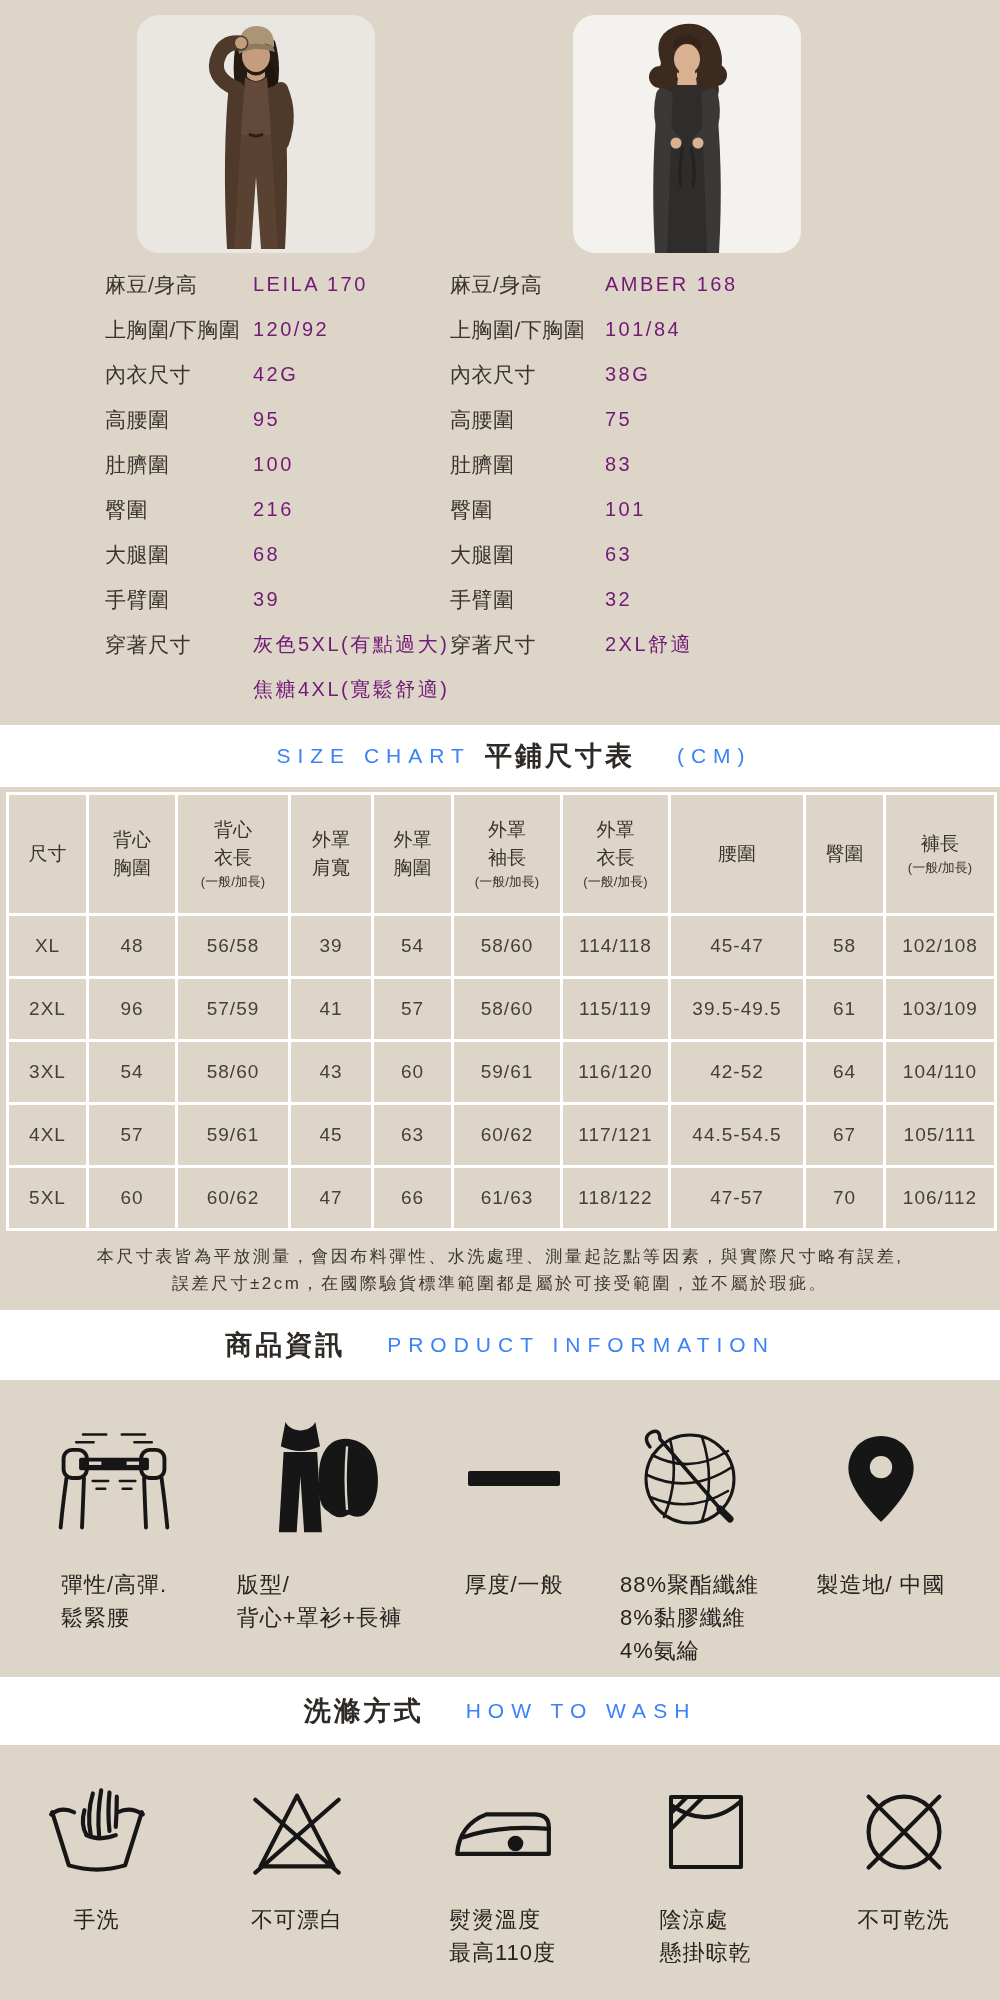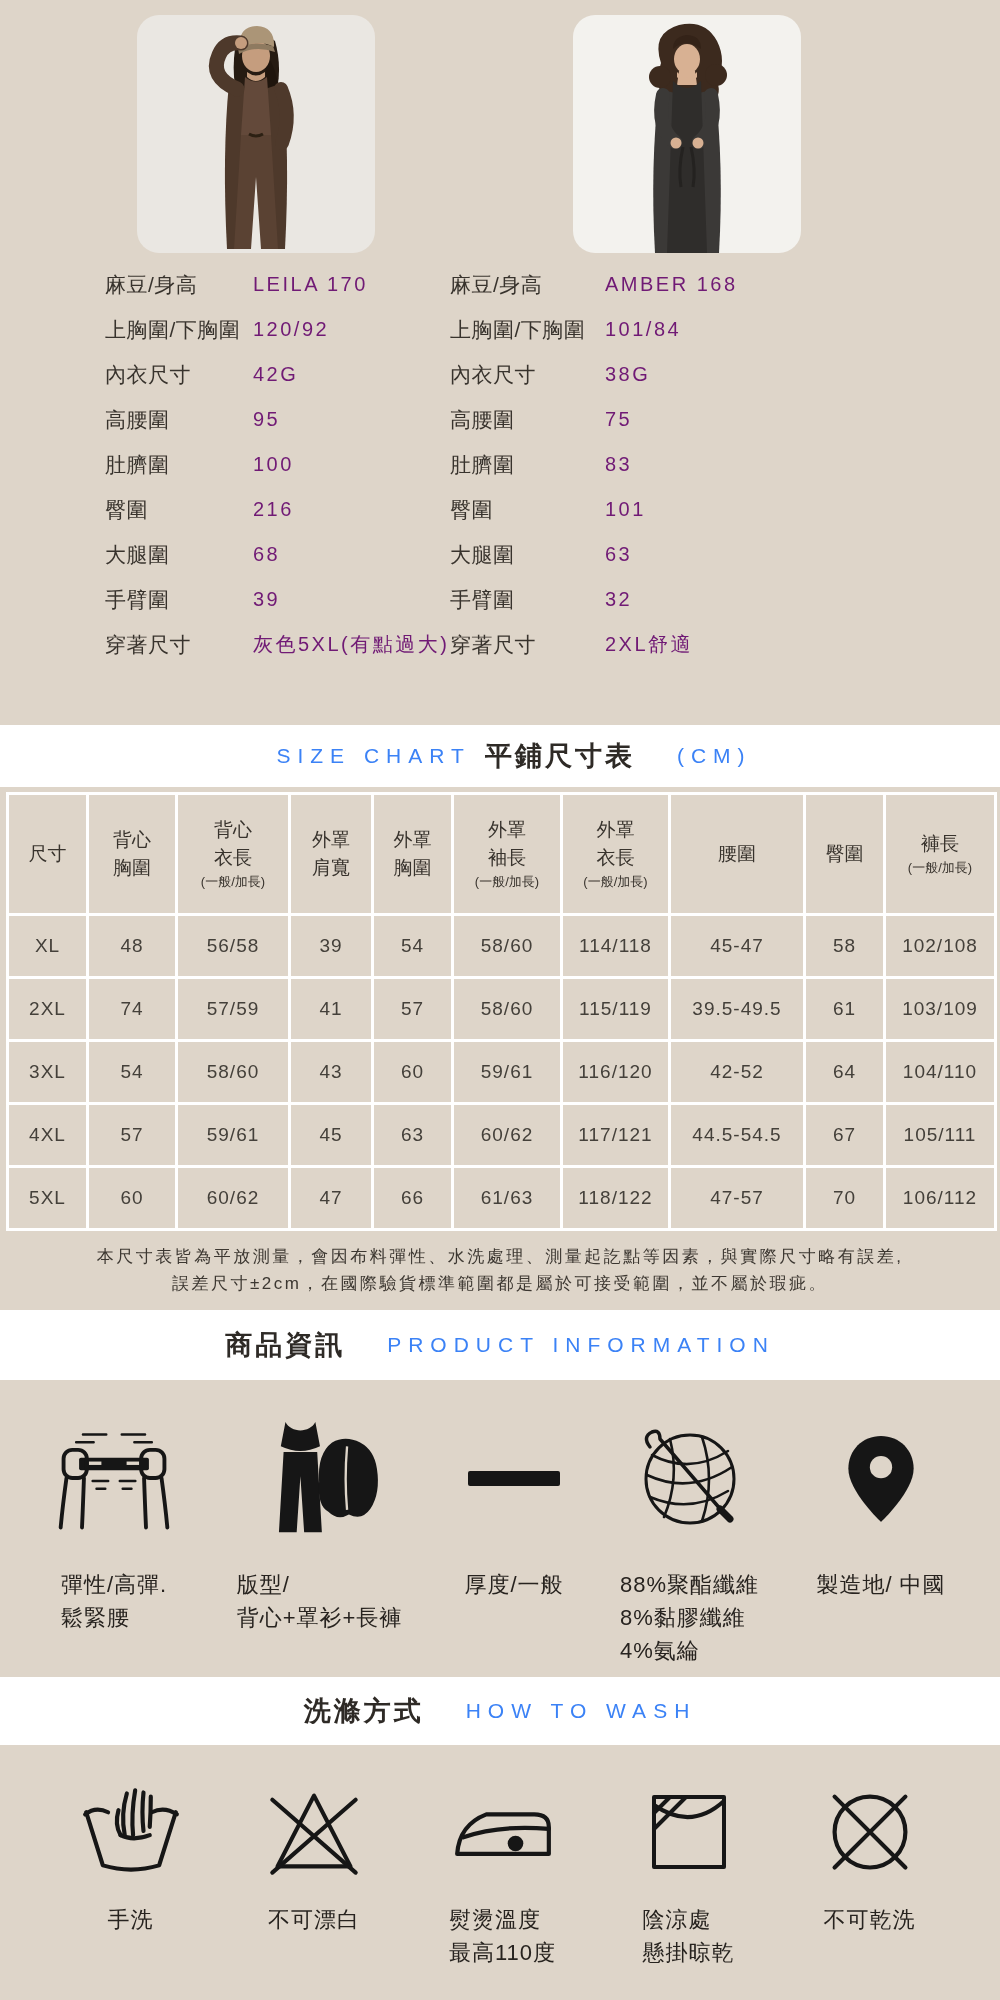--- a/index.html
+++ b/index.html
@@ -37,21 +37,21 @@
   #size-table td{height:60px;font-size:19px;font-weight:300;letter-spacing:1px;color:#44403a;}
   #size-table th span{display:block;}
   #size-table th span:empty{display:none;}
   #size-table th .sub{font-size:13px;font-weight:400;letter-spacing:0;margin-top:2px;}
 
   .note{position:absolute;top:456px;left:0;width:1000px;text-align:center;
         font-size:17px;letter-spacing:2.5px;line-height:27px;color:#3c3731;font-weight:500;}
 
   .items{position:absolute;left:0;width:1000px;display:flex;justify-content:space-between;box-sizing:border-box;align-items:flex-start;}
   #product-items{top:18px;padding:0 28px;}
-  #wash-items{top:22px;padding:0 48px;}
+  #wash-items{top:22px;padding:0 14px;}
   .item{display:flex;flex-direction:column;align-items:center;}
   .icon-box{display:flex;align-items:center;justify-content:center;}
   .p-iconbox{height:162px;}
   .w-iconbox{height:128px;}
   .item-label{text-align:left;font-size:22px;font-weight:500;line-height:1.5;letter-spacing:1px;color:#27231f;margin-top:8px;}
   .item-label span{display:block;white-space:nowrap;}
   .item-label span:empty{display:none;}
 
   svg .ln{stroke:#161616;stroke-width:4;fill:none;stroke-linecap:round;stroke-linejoin:round;}
   svg .thin{stroke:#161616;stroke-width:2.6;fill:none;stroke-linecap:round;}
@@ -135,20 +135,23 @@
           <span class="m-value">68</span>
         </div>
       <div class="m-row">
           <span class="m-label">手臂圍</span>
           <span class="m-value">39</span>
         </div>
       <div class="m-row">
           <span class="m-label">穿著尺寸</span>
           <span class="m-value">灰色5XL(有點過大)</span>
         </div>
+      <div class="m-row m-extra">
+          <span class="m-value">焦糖4XL(寬鬆舒適)</span>
+        </div>
     </div>
 
     <div class="m-rows" id="m-right">
       <div class="m-row">
           <span class="m-label">麻豆/身高</span>
           <span class="m-value">AMBER 168</span>
         </div>
       <div class="m-row">
           <span class="m-label">上胸圍/下胸圍</span>
           <span class="m-value">101/84</span>
@@ -256,21 +259,21 @@
           <td>39</td>
           <td>54</td>
           <td>58/60</td>
           <td>114/118</td>
           <td>45-47</td>
           <td>58</td>
           <td>102/108</td>
         </tr>
         <tr>
           <td>2XL</td>
-          <td>74</td>
+          <td>96</td>
           <td>57/59</td>
           <td>41</td>
           <td>57</td>
           <td>58/60</td>
           <td>115/119</td>
           <td>39.5-49.5</td>
           <td>61</td>
           <td>103/109</td>
         </tr>
         <tr>

